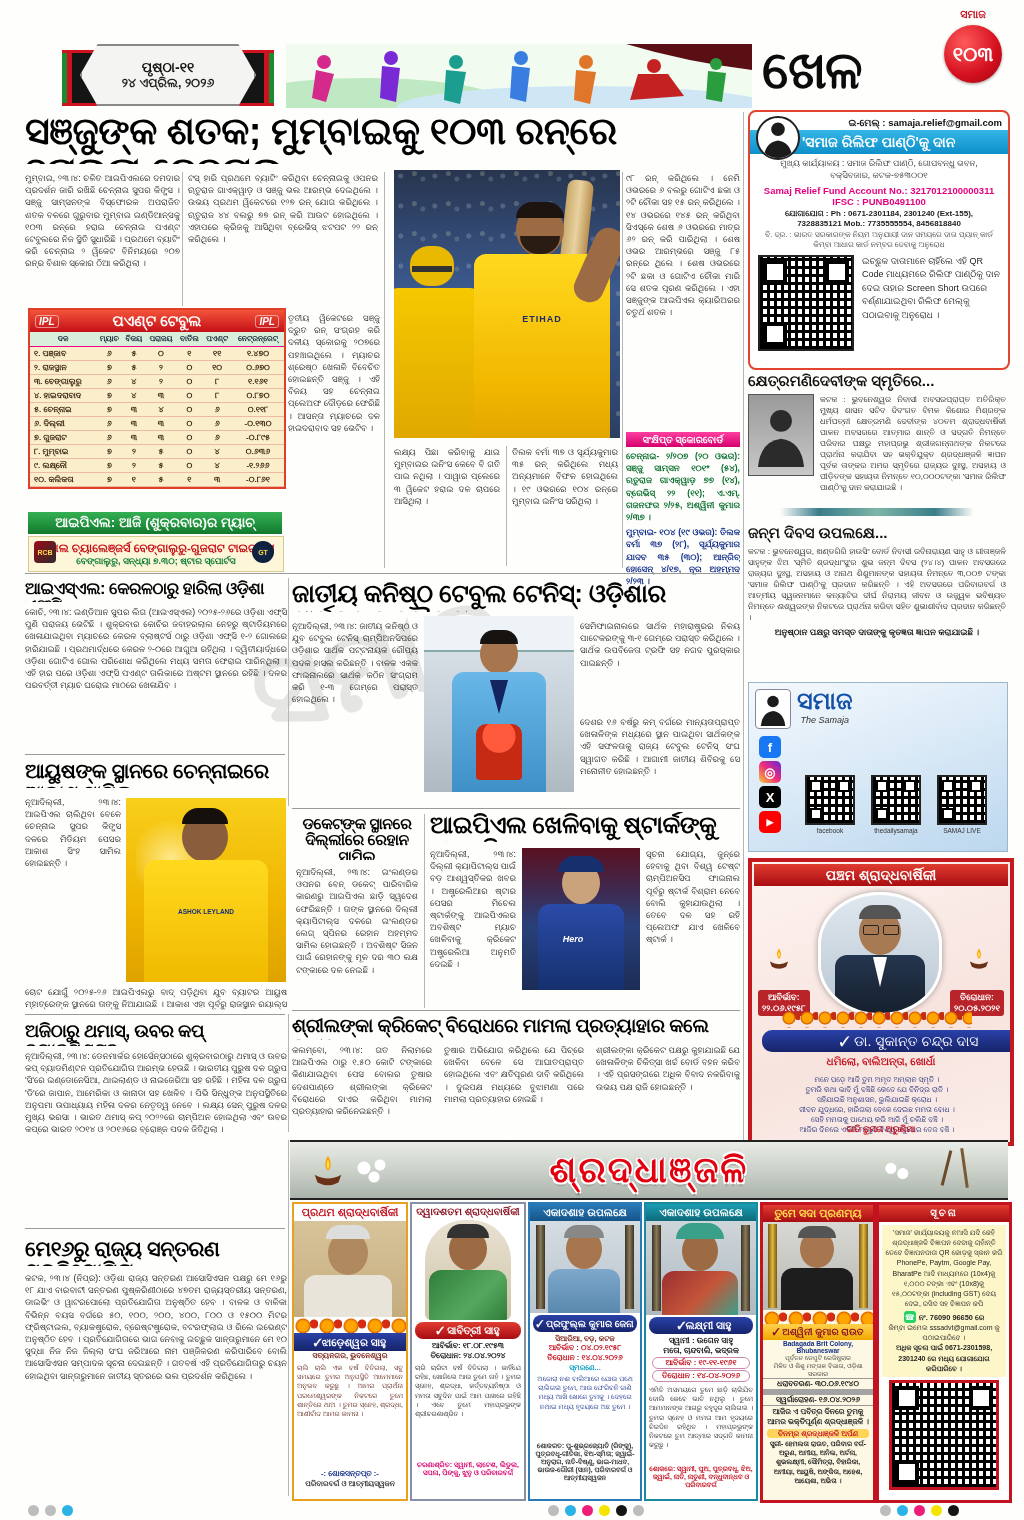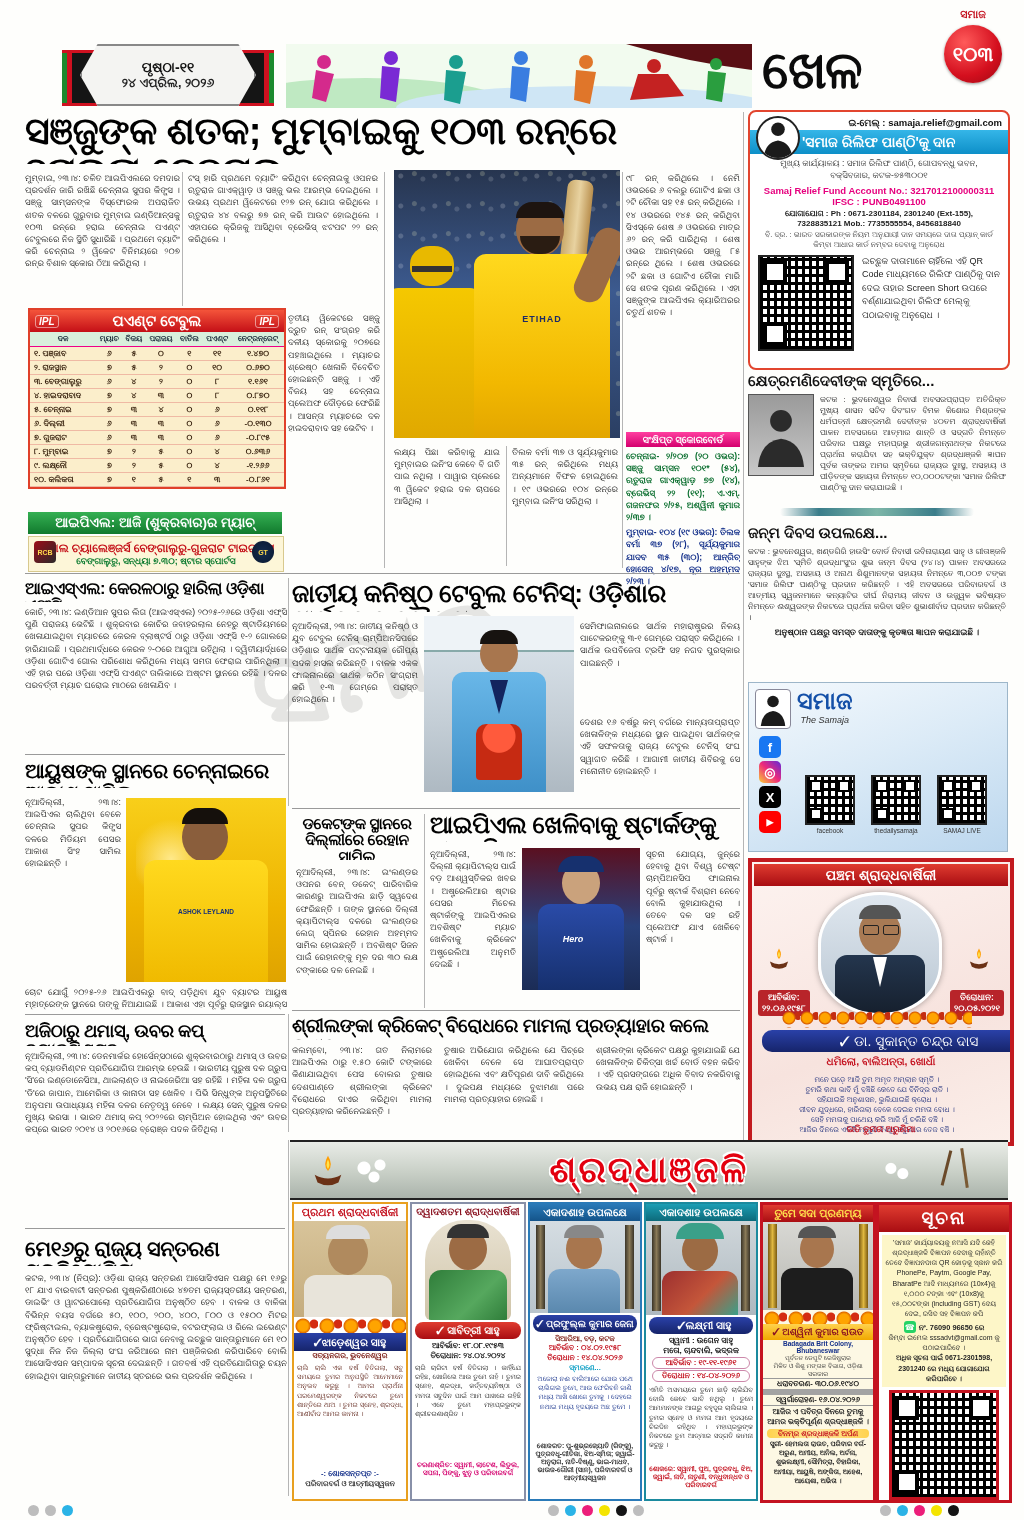--- a/index.html
+++ b/index.html
@@ -576,21 +576,21 @@
     <div style="text-align:center;font-size:6.4px;color:#333;">ପୂର୍ବତନ ଡେପୁଟି ରେଜିଷ୍ଟ୍ରାର</div>
     <div style="text-align:center;font-size:6.4px;color:#333;border-bottom:1px solid #999;">ମିଳିତ ଓ ଶିଶୁ ମଙ୍ଗଳ ବିଭାଗ, ଓଡ଼ିଶା ସରକାର</div>
     <div style="text-align:center;font-size:7.6px;font-weight:bold;color:#111;border-bottom:6px solid #a3a3a3;">ଧରାବତରଣ- ୩୦.୦୬.୧୯୪୦</div>
     <div style="text-align:center;font-size:7.6px;font-weight:bold;color:#111;border-bottom:1px solid #999;">ସ୍ୱର୍ଗାରୋହଣ- ୧୬.୦୪.୨୦୨୬</div>
     <div style="text-align:center;font-size:7.6px;font-weight:bold;color:#222;padding:1px 2px;">ଆଜିର ଏ ପବିତ୍ର ଦିନରେ ତୁମକୁ ଆମର ଭକ୍ତିପୂର୍ଣ୍ଣ ଶ୍ରଦ୍ଧାଞ୍ଜଳି ।</div>
     <div style="text-align:center;font-size:7.4px;font-weight:900;color:#c41320;background:linear-gradient(90deg,#ffd24d,#ffe9a0,#ffd24d);margin:1px 4px;border-radius:4px;">ବିନମ୍ର ଶ୍ରଦ୍ଧାଞ୍ଜଳି ଅର୍ପଣ</div>
     <div style="font-size:6.8px;font-weight:bold;color:#222;text-align:center;padding:0 3px;line-height:1.35;">ସ୍ତ୍ରୀ- ହେମଲତା ରାଉତ, ପରିବାର ବର୍ଗ- ଅରୁଣ, ଅମୀୟ, ଅନିଲ, ଅର୍ଚନା, ଶୁଭଲକ୍ଷ୍ମୀ, ସୌମିତ୍ରା, ବିହାରିକା, ଅମୀୟା, ଆୟୁଷି, ଅଙ୍କିତା, ଅହେଶ, ଆୟେଶା, ଅଭିତା ।</div>
   </div>
 
   <div class="card" style="left:876px;top:1202px;width:130px;height:295px;border:3px solid #c41320;background:#fff;">
-    <div class="chead" style="font-size:18px;color:#fff;background:linear-gradient(180deg,#e03c30,#a90d12);padding:3px 0;letter-spacing:2px;">ସୂଚନା</div>
+    <div class="chead" style="font-size:10px;color:#fff;background:linear-gradient(180deg,#e03c30,#a90d12);padding:3px 0;letter-spacing:2px;font-family:Liberation Mono, monospace;">ସୂଚନା</div>
     <div style="background:#fdf6c8;margin:3px;padding:3px;">
       <div style="font-size:7px;line-height:1.45;color:#222;text-align:center;">'ସମାଜ' କାର୍ଯ୍ୟାଳୟକୁ ନଆସି ଯଦି କେହି ଶ୍ରଦ୍ଧାଞ୍ଜଳି ବିଜ୍ଞାପନ ଦେବାକୁ ଚାହାଁନ୍ତି ତେବେ ବିଜ୍ଞାପନଦାତା QR କୋଡ଼କୁ ସ୍କାନ କରି PhonePe, Paytm, Google Pay, BharatPe ଆଦି ମାଧ୍ୟମରେ (10x4)କୁ ୧,୦୦୦ ଟଙ୍କା ଏବଂ (10x8)କୁ ୧୫,୦୦ଟଙ୍କା (including GST) ଦେୟ ଦେଇ, ରସିଦ ସହ ବିଜ୍ଞାପନ କପି</div>
       <div style="display:flex;align-items:center;justify-content:center;gap:3px;margin-top:2px;">
         <span style="width:12px;height:12px;border-radius:3px;background:#25d366;color:#fff;display:inline-flex;align-items:center;justify-content:center;font-size:8px;">☎</span>
         <span style="font-size:7.4px;font-weight:bold;color:#222;">ନଂ. 76090 96650 ରେ</span>
       </div>
       <div style="font-size:7px;line-height:1.45;color:#222;text-align:center;">କିମ୍ବା ଇମେଲ sssadvt@gmail.com କୁ ପଠାଇପାରିବେ ।</div>
       <div style="font-size:7px;line-height:1.45;font-weight:bold;color:#222;text-align:center;">ଅଧିକ ସୂଚନା ପାଇଁ 0671-2301598, 2301240 ରେ ମଧ୍ୟ ଯୋଗାଯୋଗ କରିପାରିବେ ।</div>
     </div>
     <div class="qr" style="width:104px;height:104px;margin:2px auto;border:3px solid #c41320;">

